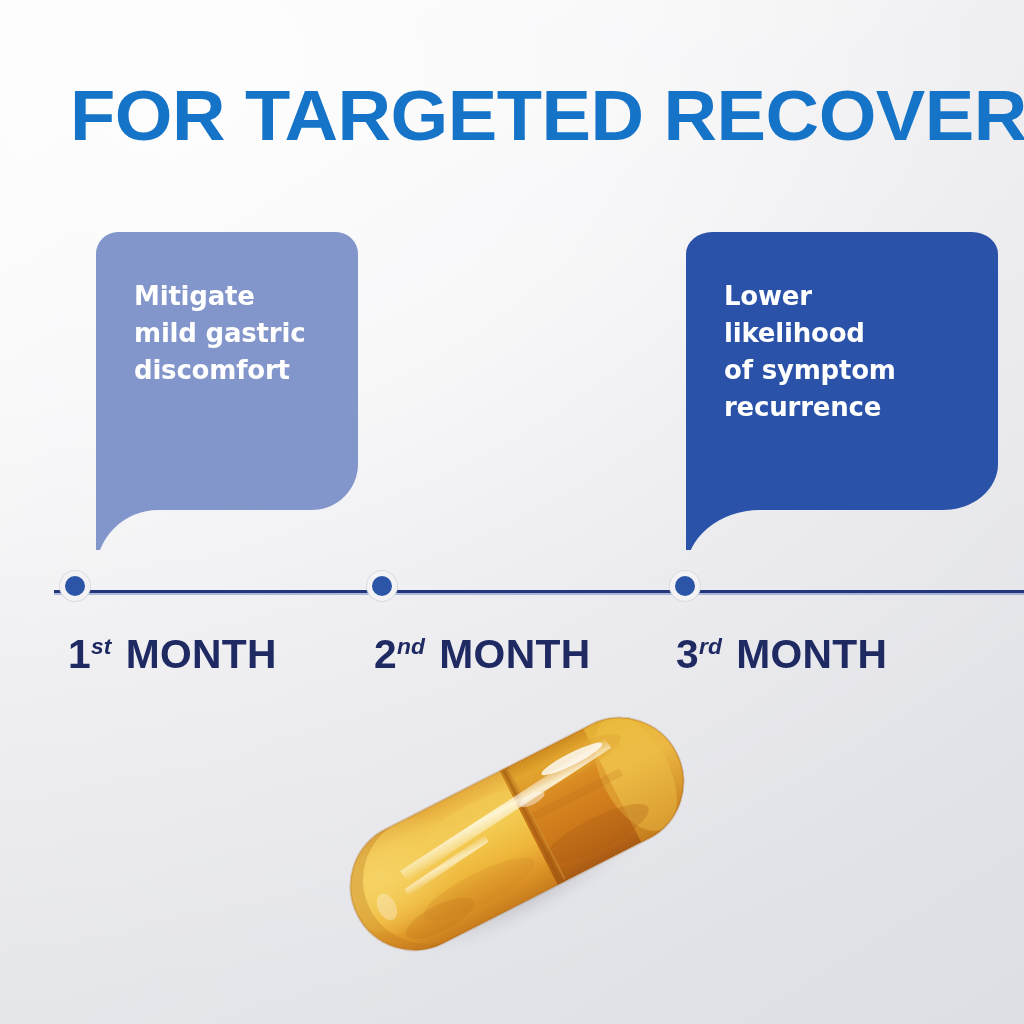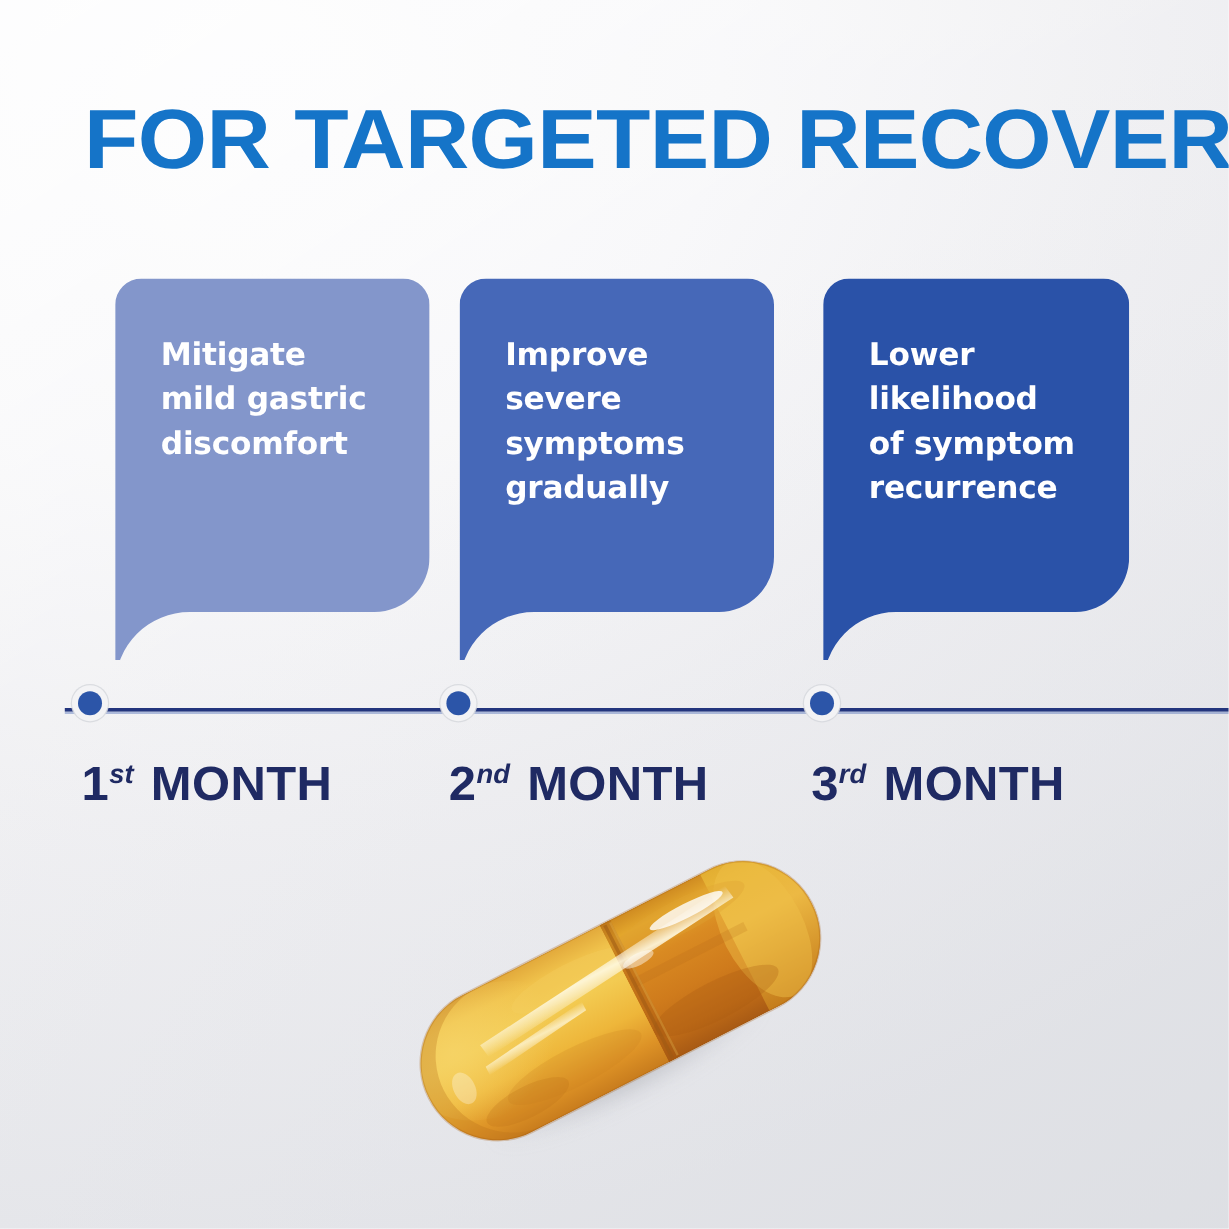--- a/index.html
+++ b/index.html
@@ -72,21 +72,21 @@
     font-family: "DejaVu Sans", sans-serif;
     font-weight: 700;
     font-size: 26px;
     line-height: 37px;
     letter-spacing: -0.2px;
     white-space: pre-line;
   }
 
   #bubble-1 { left: 76px; margin-left: 20px; }
   #bubble-2 { left: 383px; }
-  #bubble-3 { left: 686px; width: 255px; }
+  #bubble-3 { left: 686px; width: 312px; }
 
   
   #timeline-line {
     position: absolute;
     left: 54px;
     top: 590px;
     width: 970px;
     height: 3px;
     background: #23357d;
   }
@@ -179,31 +179,20 @@
     <div class="body">
       <svg viewBox="0 0 262 318" preserveAspectRatio="none" aria-hidden="true">
         <path d="M0,22 A22,22 0 0 1 22,0 L240,0 A22,22 0 0 1 262,22 L262,232 A46,46 0 0 1 216,278 L62,278 A62,62 0 0 0 0,340 Z" fill="#8396cb"></path>
       </svg>
     </div>
     <div class="txt" style="color: rgb(255, 255, 255);">Mitigate
 mild gastric
 discomfort</div>
   </div>
 
-  <div class="bubble" id="bubble-2">
-    <div class="body">
-      <svg viewBox="0 0 262 318" preserveAspectRatio="none" aria-hidden="true">
-        <path d="M0,22 A22,22 0 0 1 22,0 L240,0 A22,22 0 0 1 262,22 L262,232 A46,46 0 0 1 216,278 L62,278 A62,62 0 0 0 0,340 Z" fill="#4668b8"></path>
-      </svg>
-    </div>
-    <div class="txt" style="color: rgb(255, 255, 255);">Improve
-severe
-symptoms
-gradually</div>
-  </div>
 
   <div class="bubble" id="bubble-3">
     <div class="body">
       <svg viewBox="0 0 262 318" preserveAspectRatio="none" aria-hidden="true">
         <path d="M0,22 A22,22 0 0 1 22,0 L240,0 A22,22 0 0 1 262,22 L262,232 A46,46 0 0 1 216,278 L62,278 A62,62 0 0 0 0,340 Z" fill="#2a52a8"></path>
       </svg>
     </div>
     <div class="txt" style="color: rgb(255, 255, 255);">Lower
 likelihood
 of symptom

